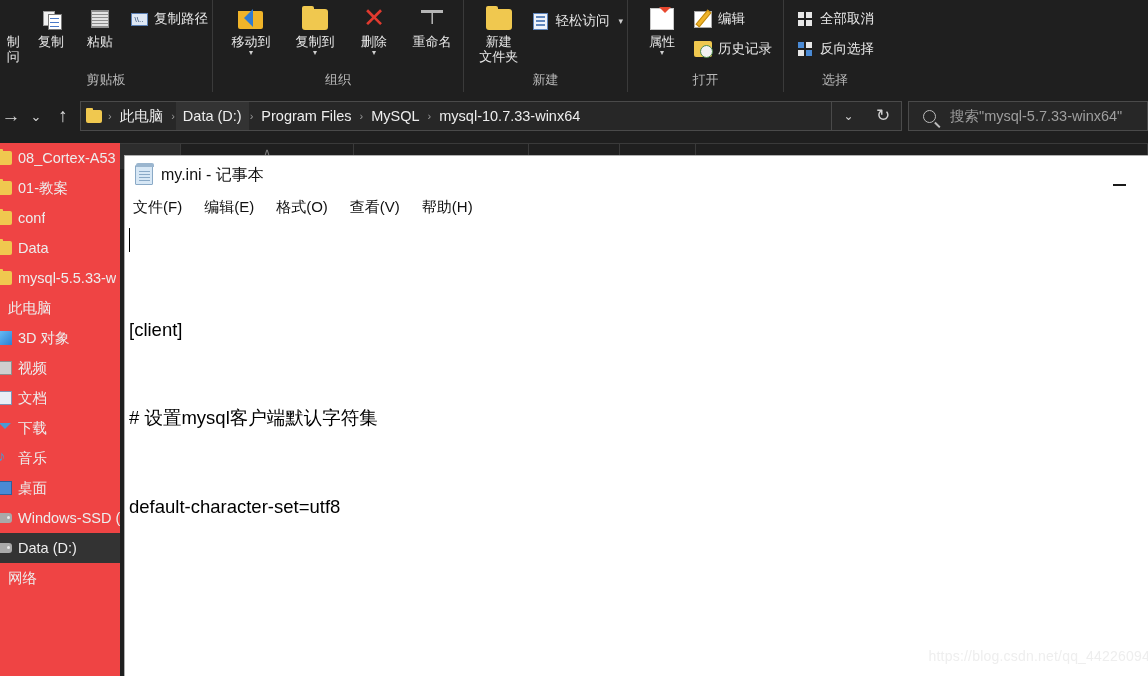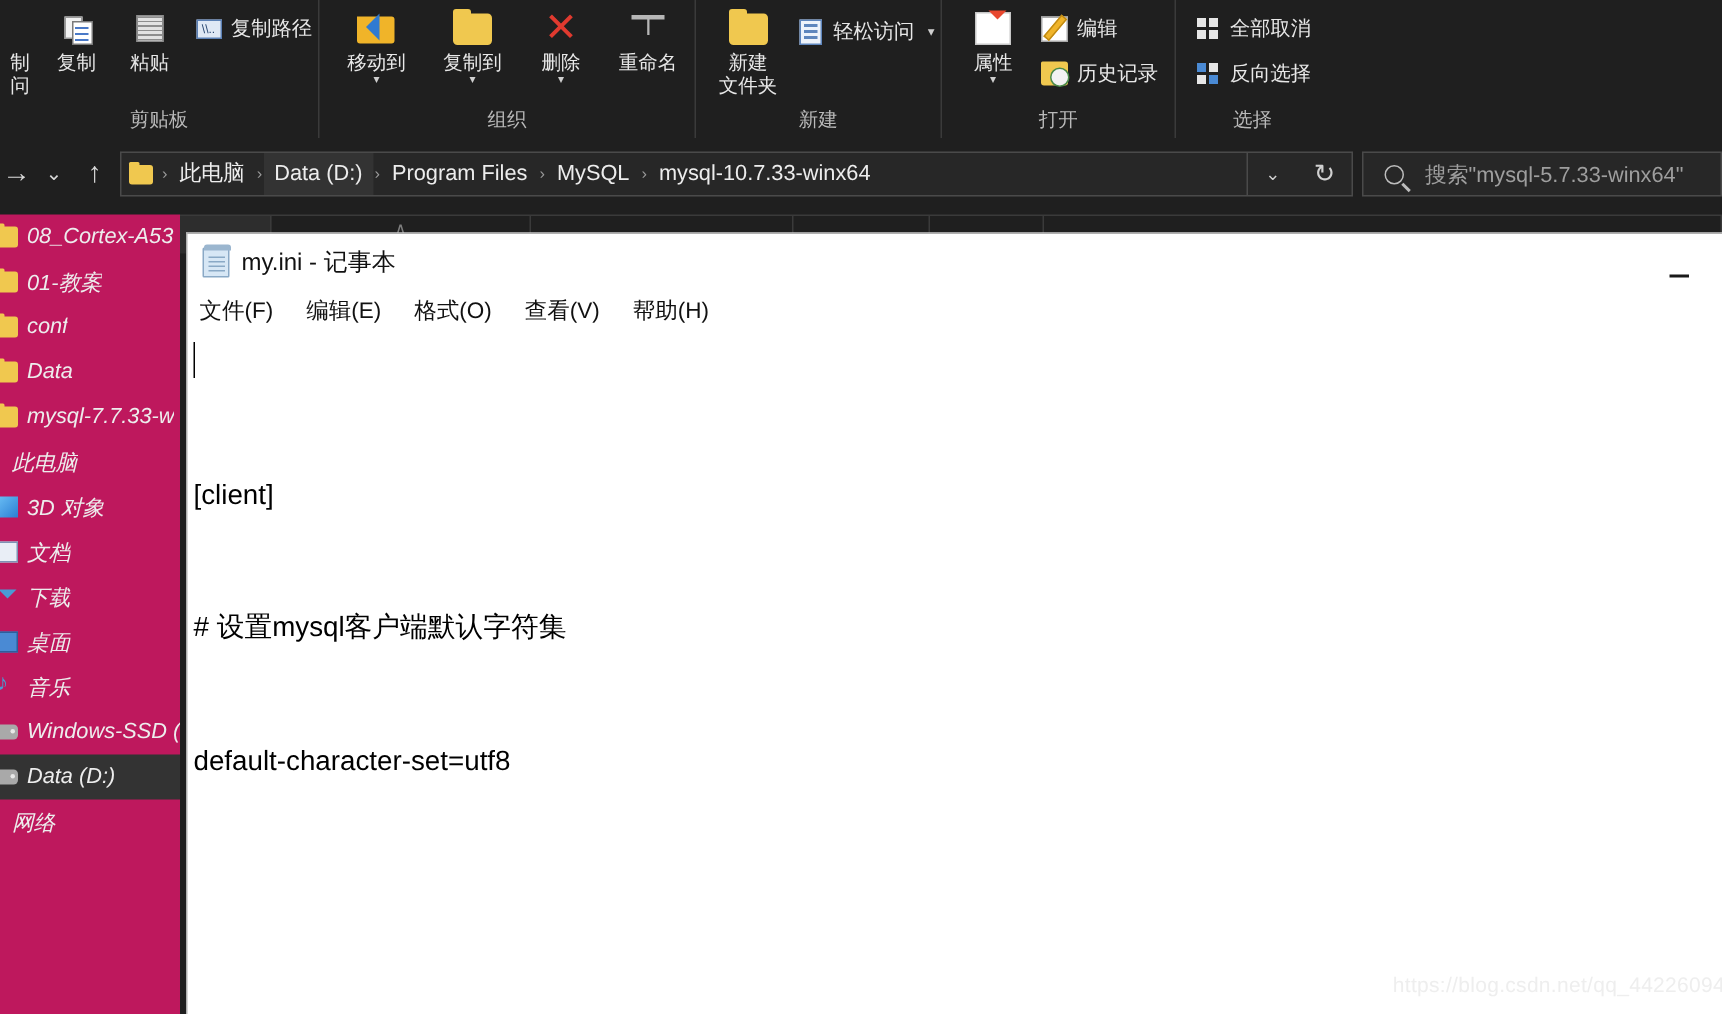--- a/index.html
+++ b/index.html
@@ -89,21 +89,21 @@
   .f-ic { width: 16px; height: 13px; background: #f0c84f; border-radius: 1px 2px 2px 2px; position: relative; }
   .f-ic::before { content: ""; position: absolute; left: 0; top: -2px; width: 7px; height: 3px; background: #f0c84f; border-radius: 1px 1px 0 0; }
   .addr-dd { width: 34px; text-align: center; color: #d0d0d0; font-size: 12px; border-left: 1px solid #4a4a4a; height: 28px; line-height: 28px; }
   .addr-refresh { width: 36px; text-align: center; color: #d0d0d0; font-size: 17px; height: 28px; line-height: 28px; }
   .search-box { margin-left: 6px; height: 30px; flex: 1; border: 1px solid #4a4a4a; background: #272727; display: flex; align-items: center; padding-left: 14px; gap: 14px; }
   .search-ph { color: #9e9e9e; font-size: 14.5px; }
   .mag { width: 13px; height: 13px; border: 1.6px solid #bdbdbd; border-radius: 50%; position: relative; }
   .mag::after { content: ""; position: absolute; right: -6px; bottom: -4px; width: 7px; height: 1.6px; background: #bdbdbd; transform: rotate(45deg); }
 
   
-  .sidebar { position: absolute; left: 0; top: 143px; width: 120px; height: 533px; background: #be185d; overflow: hidden; font-style: italic; }
+  .sidebar { position: absolute; left: 0; top: 143px; width: 120px; height: 533px; background: #ef4444; overflow: hidden; }
   .sb-item { height: 30px; display: flex; align-items: center; padding-left: 0px; gap: 6px; color: #ededed; font-size: 14.5px; white-space: nowrap; }
   .sb-item.sel { background: #333333; }
   .sb-item .txt { overflow: hidden; }
   .sb-item.root { padding-left: 0px; }
   .sb-ic { width: 16px; height: 14px; flex: 0 0 16px; position: relative; margin-left: -4px; }
   .sb-folder { background: #f0c84f; border-radius: 1px 2px 2px 2px; }
   .sb-folder::before { content: ""; position: absolute; left: 0; top: -2px; width: 7px; height: 3px; background: #f0c84f; border-radius: 1px 1px 0 0; }
   .sb-3d { background: linear-gradient(135deg,#6fc3f7,#2b7fd4); }
   .sb-vid { background: #cfcfcf; border: 1px solid #8f8f8f; }
   .sb-pic { background: #bcd9f3; border: 1px solid #6b95c4; }
@@ -367,47 +367,51 @@
     <div class="sb-item">
       <span class="sb-ic sb-folder"></span>
       <span class="txt">conf</span>
     </div>
     <div class="sb-item">
       <span class="sb-ic sb-folder"></span>
       <span class="txt">Data</span>
     </div>
     <div class="sb-item">
       <span class="sb-ic sb-folder"></span>
-      <span class="txt">mysql-7.7.33-w</span>
+      <span class="txt">mysql-5.5.33-w</span>
     </div>
 
     <div class="sb-item root" style="padding-left:0">
       <span class="sb-ic"></span>
       <span class="txt" style="margin-left:-10px">此电脑</span>
     </div>
 
     <div class="sb-item">
       <span class="sb-ic sb-3d"></span>
       <span class="txt">3D 对象</span>
     </div>
     <div class="sb-item">
+      <span class="sb-ic sb-vid"></span>
+      <span class="txt">视频</span>
+    </div>
+    <div class="sb-item">
       <span class="sb-ic sb-doc"></span>
       <span class="txt">文档</span>
     </div>
     <div class="sb-item">
       <span class="sb-ic sb-dl"></span>
       <span class="txt">下载</span>
     </div>
     <div class="sb-item">
+      <span class="sb-ic sb-mus"></span>
+      <span class="txt">音乐</span>
+    </div>
+    <div class="sb-item">
       <span class="sb-ic sb-desk"></span>
       <span class="txt">桌面</span>
-    </div>
-    <div class="sb-item">
-      <span class="sb-ic sb-mus"></span>
-      <span class="txt">音乐</span>
     </div>
     <div class="sb-item">
       <span class="sb-ic sb-drive"></span>
       <span class="txt">Windows-SSD (</span>
     </div>
     <div class="sb-item sel">
       <span class="sb-ic sb-drive"></span>
       <span class="txt">Data (D:)</span>
     </div>
 

